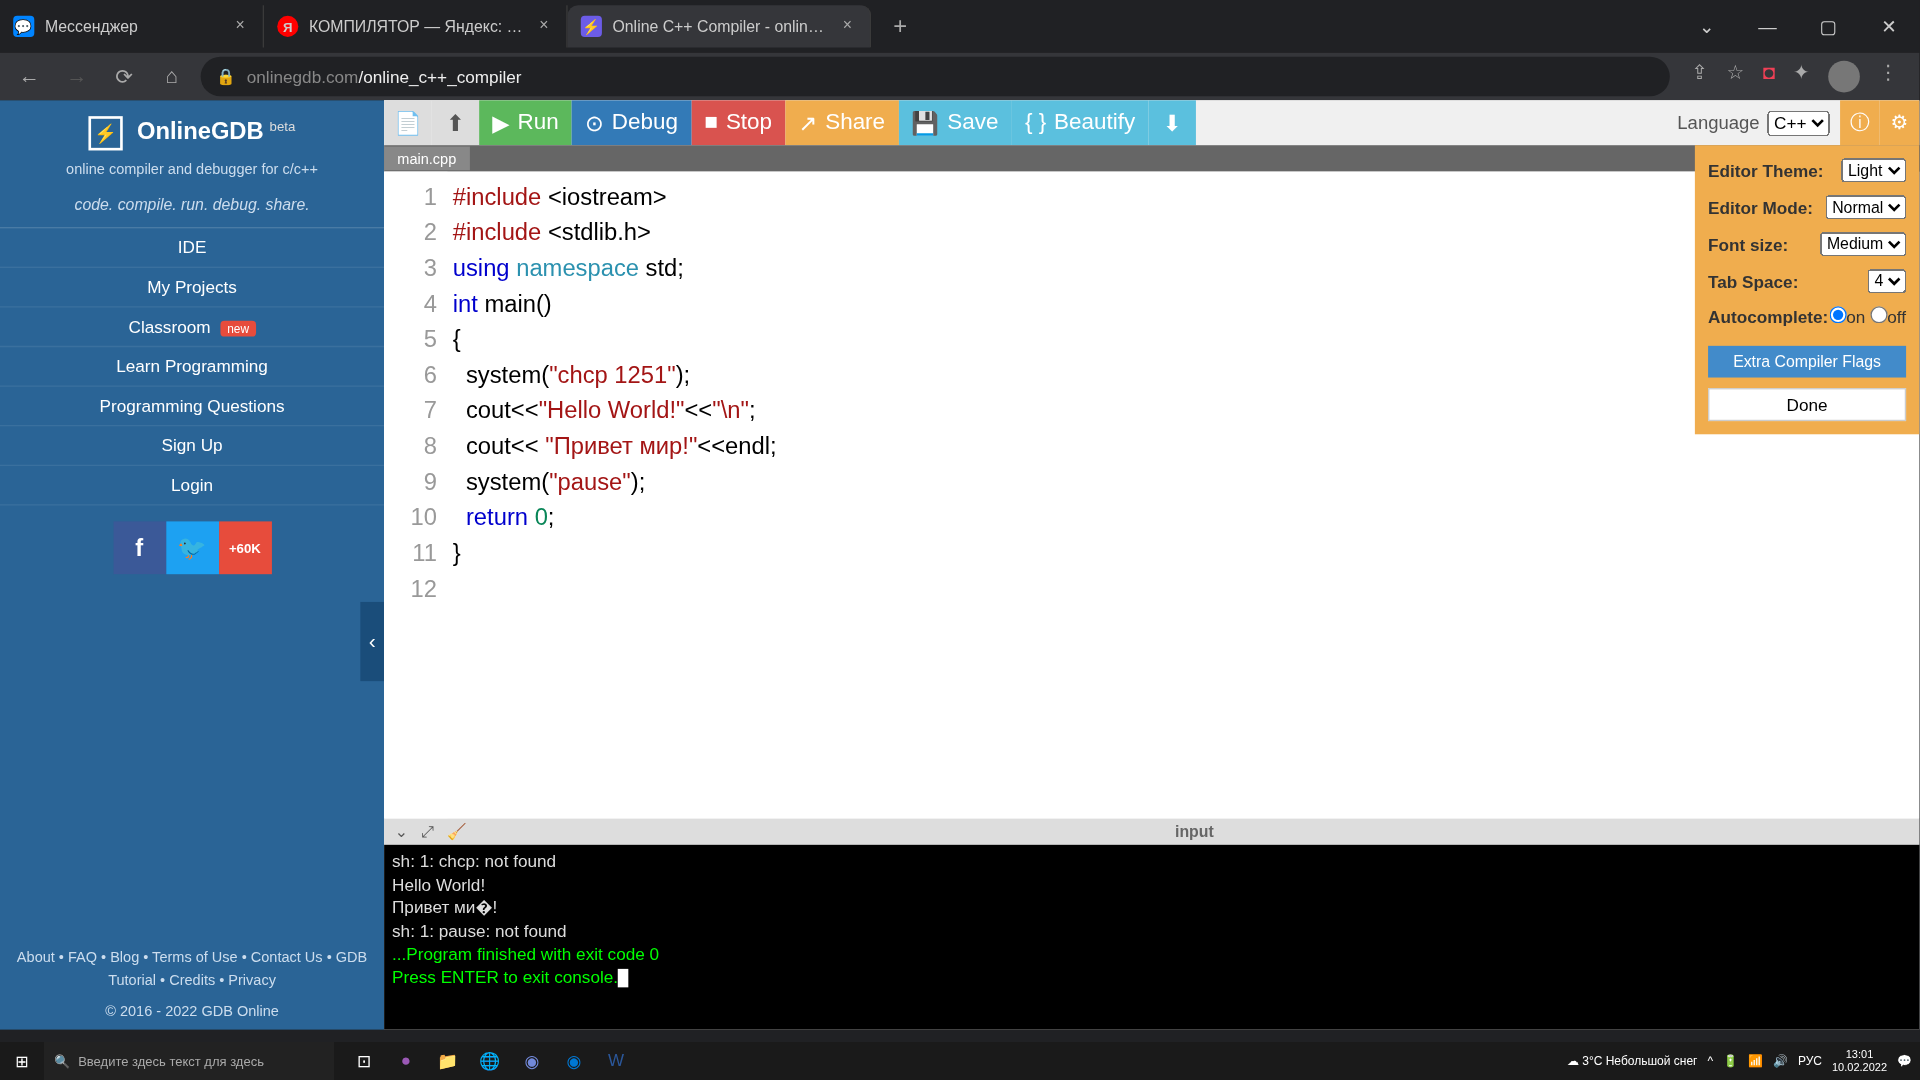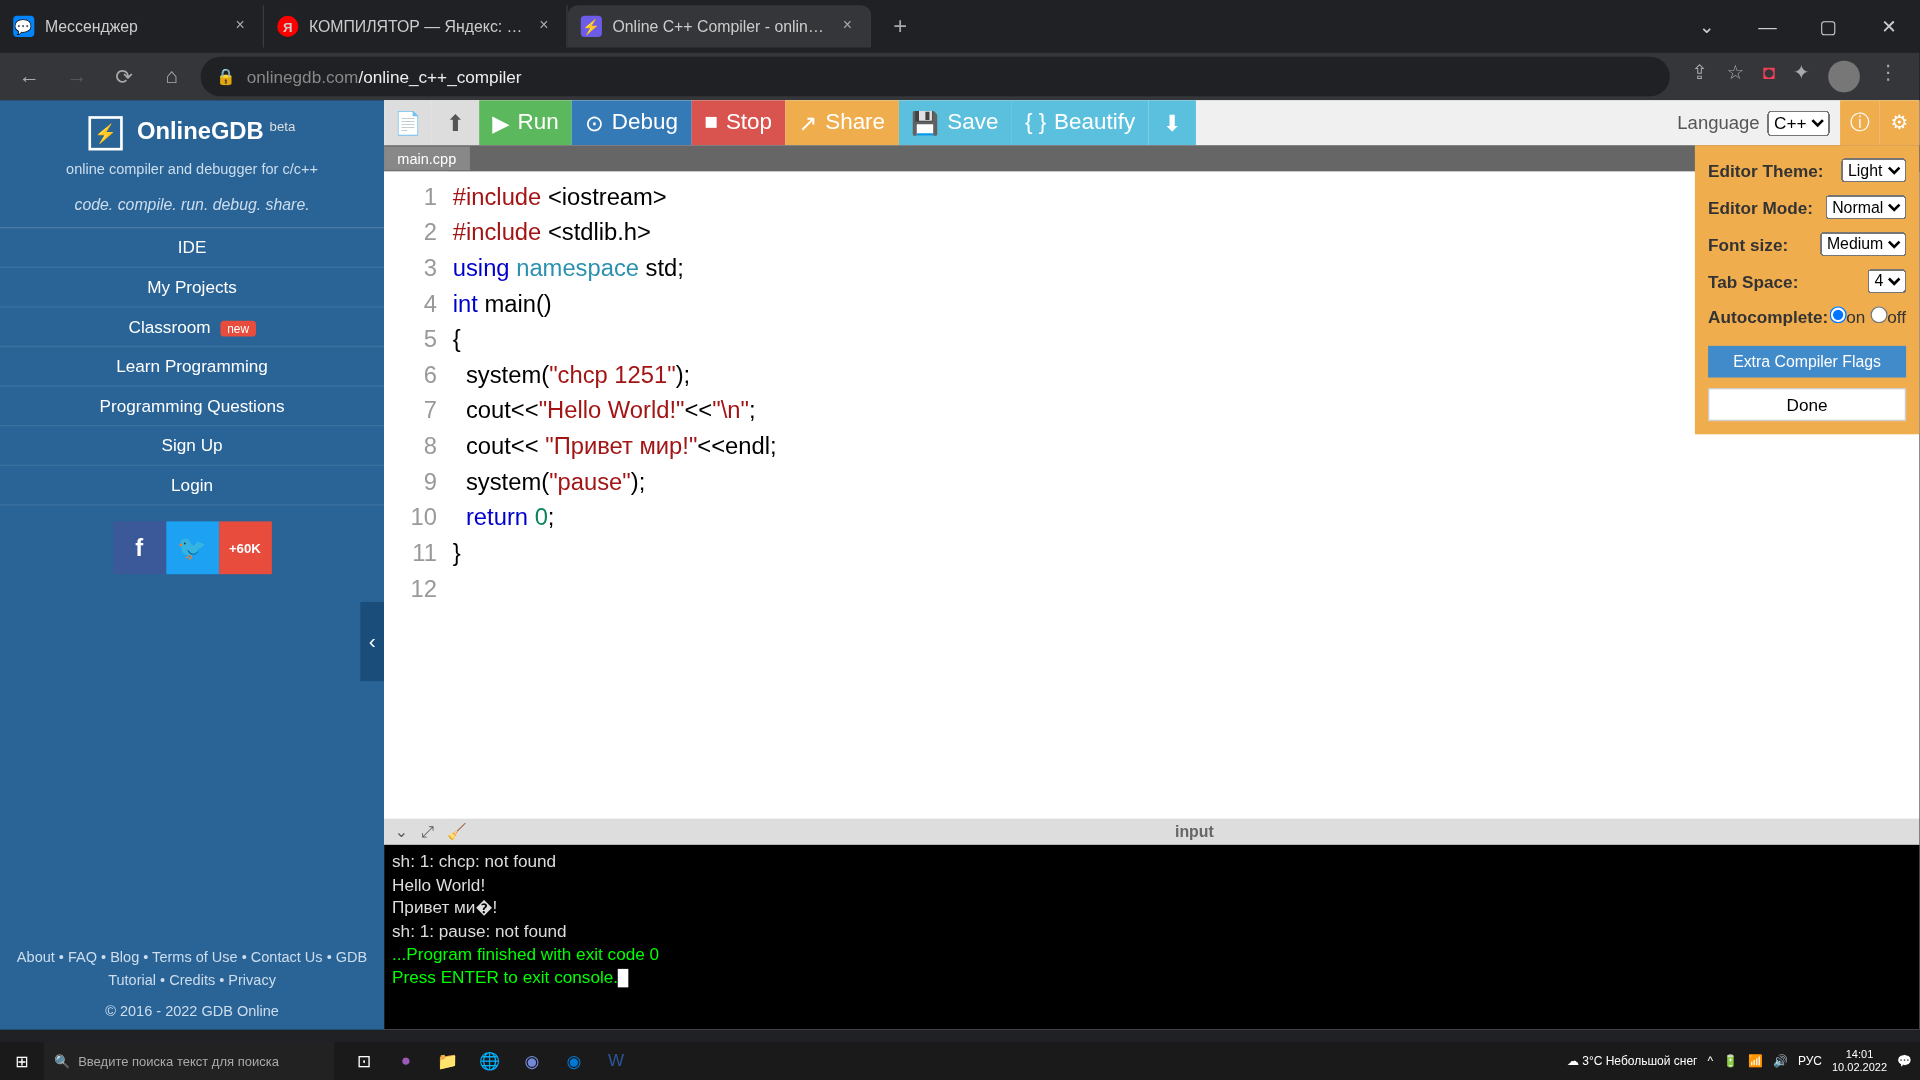--- a/index.html
+++ b/index.html
@@ -240,37 +240,37 @@
 <div><span class="green">Press ENTER to exit console.</span><span class="cursor"></span></div>
     </div>
   </div>
 </div>
 </div>
 
 <div class="taskbar">
   <div class="start">⊞</div>
   <div class="search">
     <span>🔍</span>
-    <span>Введите поиска текст для поиска</span>
+    <span>Введите здесь текст для здесь</span>
   </div>
   <div class="task-icons">
     <div class="task-ico">⊡</div>
     <div class="task-ico" style="color:#9b59b6">●</div>
     <div class="task-ico">📁</div>
     <div class="task-ico">🌐</div>
     <div class="task-ico" style="color:#7289da">◉</div>
     <div class="task-ico" style="color:#0078d4">◉</div>
     <div class="task-ico" style="color:#2b579a">W</div>
   </div>
   <div class="tray">
     <span>☁ <span>3°C  Небольшой снег</span></span>
     <span>^</span>
     <span>🔋</span>
     <span>📶</span>
     <span>🔊</span>
     <span>РУС</span>
     <div class="tray-txt">
-      <div>14:01</div>
+      <div>13:01</div>
       <div>10.02.2022</div>
     </div>
     <span>💬</span>
   </div>
 </div>
 
 </body></html>

